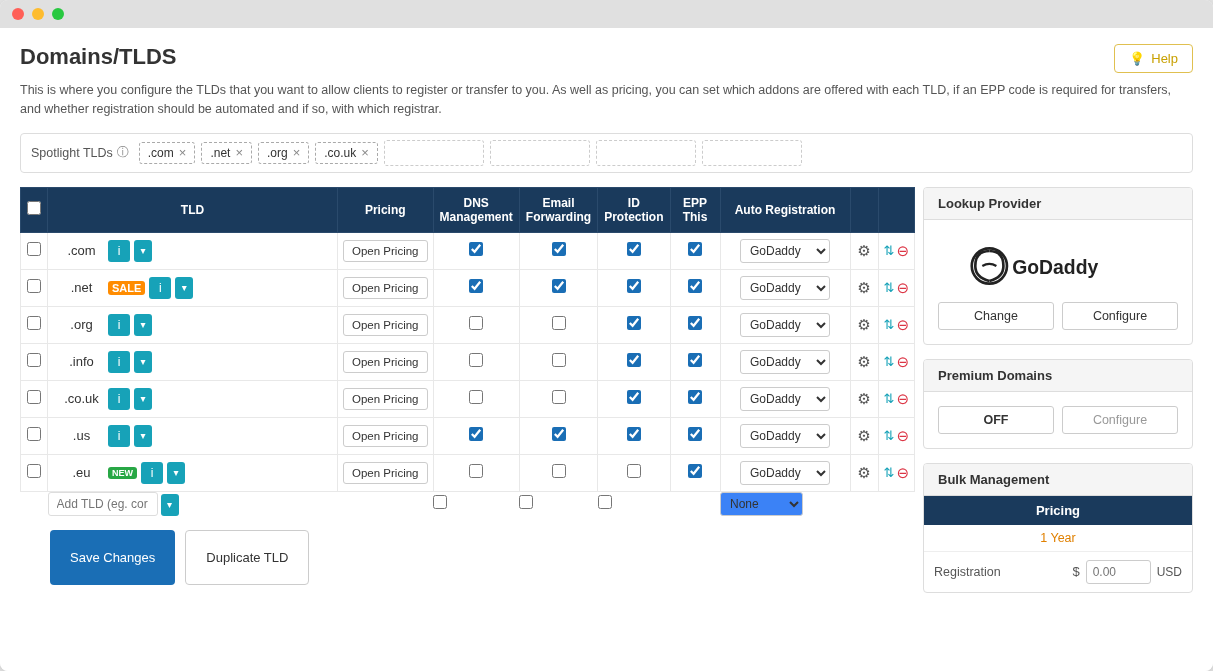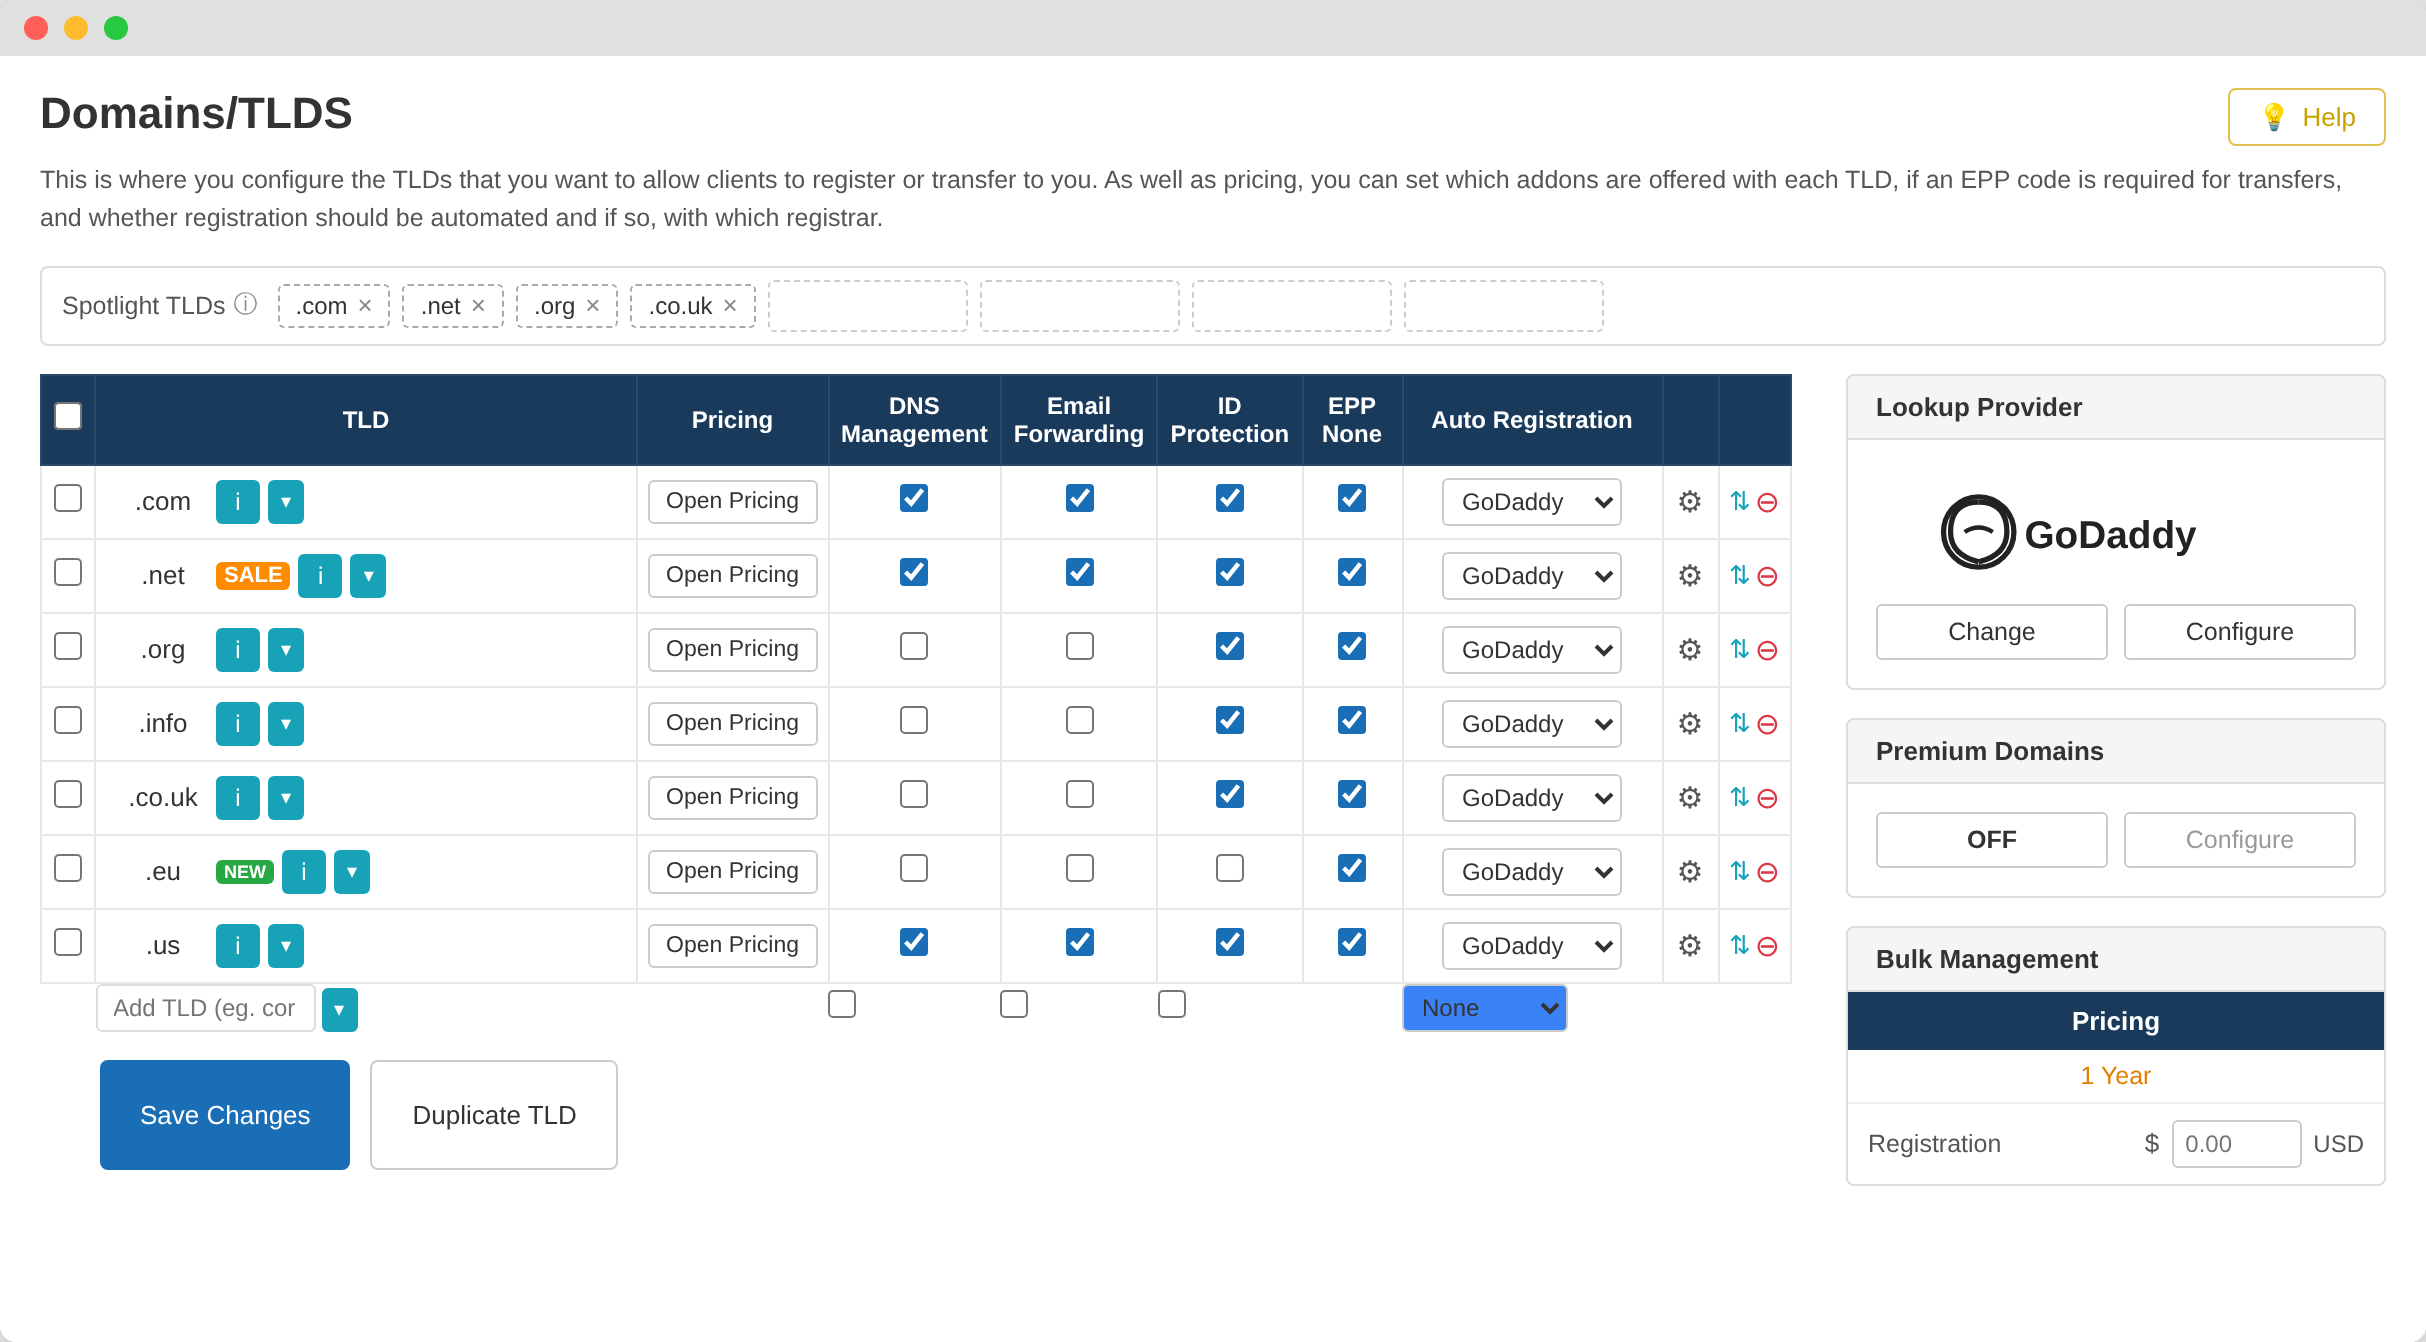--- a/index.html
+++ b/index.html
@@ -103,21 +103,21 @@
       line-height: 1;
     }
     .spotlight-empty {
       border: 1px dashed #ccc;
       border-radius: 3px;
       width: 100px;
       height: 26px;
     }
     .main-area {
       display: flex;
-      gap: 27px;
+      gap: 8px;
       flex: 1;
     }
     .table-section {
       flex: 1;
       min-width: 0;
     }
     .tld-table {
       width: 100%;
       border-collapse: collapse;
       font-size: 12.5px;
@@ -463,21 +463,21 @@
           <thead>
             <tr>
               <th class="col-select">
                 <input type="checkbox" style="">
               </th>
               <th class="col-tld">TLD</th>
               <th class="col-pricing">Pricing</th>
               <th class="col-dns">DNS Management</th>
               <th class="col-email">Email Forwarding</th>
               <th class="col-id">ID Protection</th>
-              <th class="col-epp">EPP None</th>
+              <th class="col-epp">EPP This</th>
               <th class="col-auto">Auto Registration</th>
               <th class="col-act1"></th>
               <th class="col-act2"></th>
             </tr>
           </thead>
           <tbody id="tld-tbody">
 
           <tr>
     <td class="col-select checkbox-cell">
       <input type="checkbox" style="">
@@ -662,32 +662,32 @@
         <span class="remove-icon">⊖</span>
       </div>
     </td>
   </tr>
               <tr>
     <td class="col-select checkbox-cell">
       <input type="checkbox" style="">
     </td>
     <td class="col-tld">
       <div class="tld-name-cell">
-        <span class="tld-text">.eu</span>
-        <span class="badge-new">NEW</span>
+        <span class="tld-text">.us</span>
+
         <button class="info-icon-btn" title="Info">i</button>
         <button class="dropdown-btn">▾</button>
       </div>
     </td>
     <td class="col-pricing">
       <button class="open-pricing-btn">Open Pricing</button>
     </td>
-    <td class="col-dns"><input type="checkbox" style=""></td>
-    <td class="col-email"><input type="checkbox" style=""></td>
-    <td class="col-id"><input type="checkbox" style=""></td>
+    <td class="col-dns"><input type="checkbox" checked="" style=""></td>
+    <td class="col-email"><input type="checkbox" checked="" style=""></td>
+    <td class="col-id"><input type="checkbox" checked="" style=""></td>
     <td class="col-epp"><input type="checkbox" checked="" style=""></td>
     <td class="col-auto">
       <select class="registrar-select">
         <option value="GoDaddy" selected="">GoDaddy</option>
         <option value="None">None</option>
       </select>
     </td>
     <td class="col-act1">
       <div class="action-icons">
         <span class="gear-icon">⚙</span>
@@ -699,32 +699,32 @@
         <span class="remove-icon">⊖</span>
       </div>
     </td>
   </tr>
               <tr>
     <td class="col-select checkbox-cell">
       <input type="checkbox" style="">
     </td>
     <td class="col-tld">
       <div class="tld-name-cell">
-        <span class="tld-text">.us</span>
-
+        <span class="tld-text">.eu</span>
+        <span class="badge-new">NEW</span>
         <button class="info-icon-btn" title="Info">i</button>
         <button class="dropdown-btn">▾</button>
       </div>
     </td>
     <td class="col-pricing">
       <button class="open-pricing-btn">Open Pricing</button>
     </td>
-    <td class="col-dns"><input type="checkbox" checked="" style=""></td>
-    <td class="col-email"><input type="checkbox" checked="" style=""></td>
-    <td class="col-id"><input type="checkbox" checked="" style=""></td>
+    <td class="col-dns"><input type="checkbox" style=""></td>
+    <td class="col-email"><input type="checkbox" style=""></td>
+    <td class="col-id"><input type="checkbox" style=""></td>
     <td class="col-epp"><input type="checkbox" checked="" style=""></td>
     <td class="col-auto">
       <select class="registrar-select">
         <option value="GoDaddy" selected="">GoDaddy</option>
         <option value="None">None</option>
       </select>
     </td>
     <td class="col-act1">
       <div class="action-icons">
         <span class="gear-icon">⚙</span>

